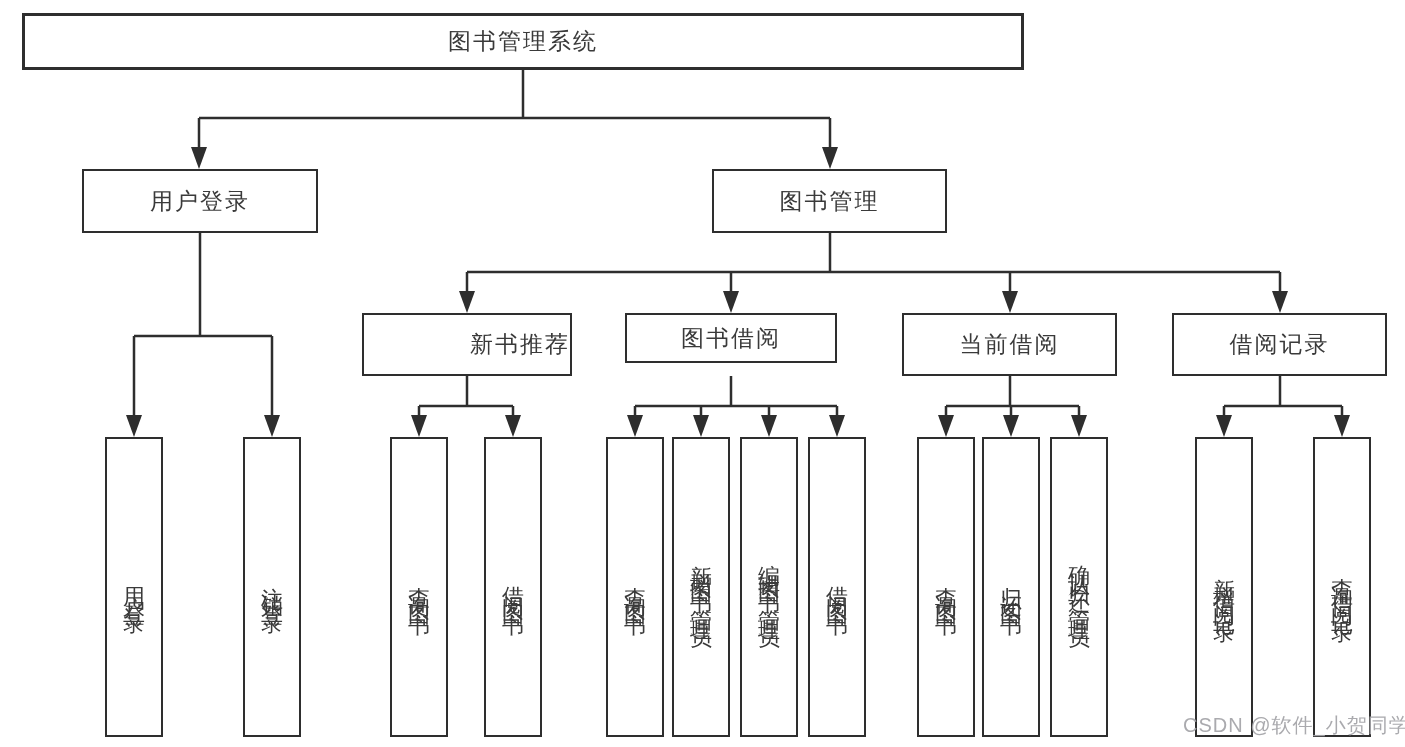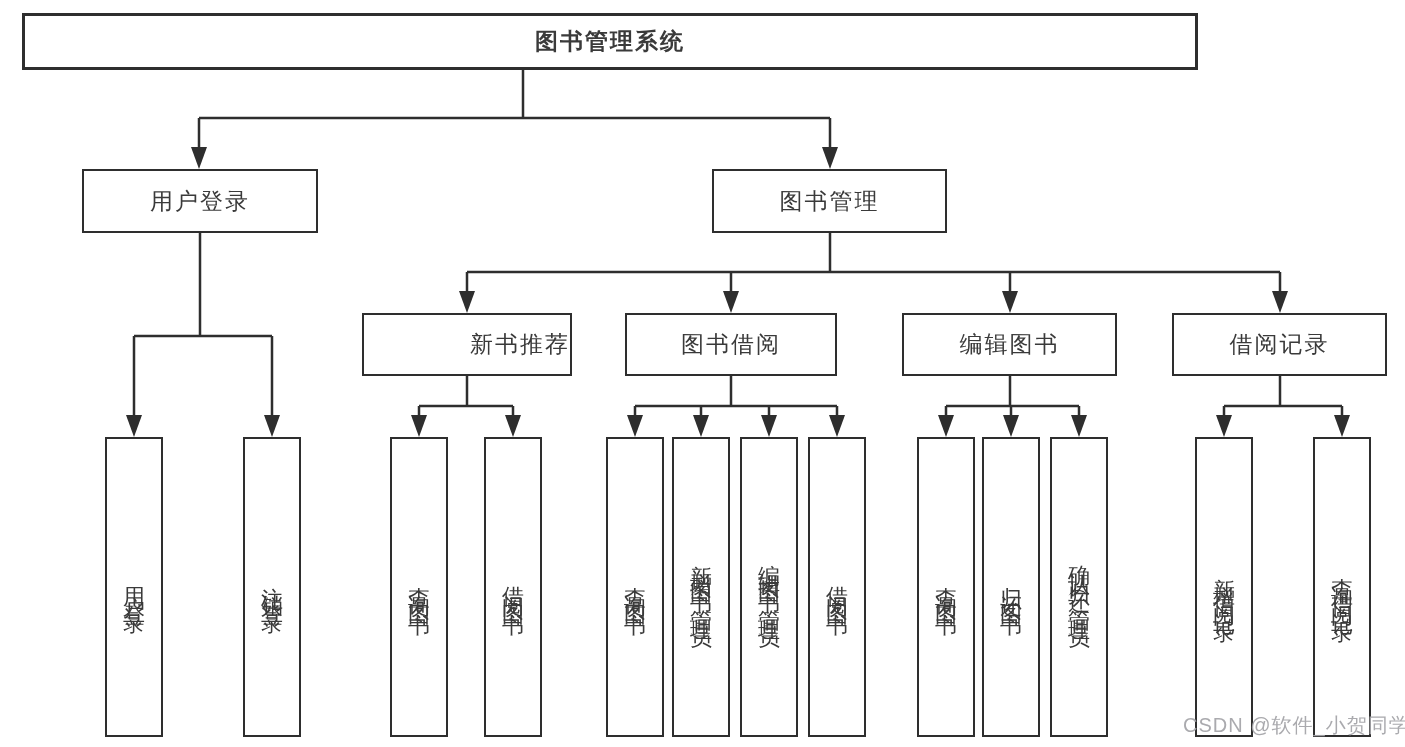--- a/index.html
+++ b/index.html
@@ -96,39 +96,39 @@
       <polygon points="761,415 777,415 769,437"></polygon>
       <polygon points="829,415 845,415 837,437"></polygon>
       <polygon points="938,415 954,415 946,437"></polygon>
       <polygon points="1003,415 1019,415 1011,437"></polygon>
       <polygon points="1071,415 1087,415 1079,437"></polygon>
       <polygon points="1216,415 1232,415 1224,437"></polygon>
       <polygon points="1334,415 1350,415 1342,437"></polygon>
     </g>
   </svg>
 
-  <div class="box root" style="left:22px; top:13px; width:1176px; height:57px;font-weight:bold;">
+  <div class="box root" style="left:22px; top:13px; width:1002px; height:57px;">
     <span class="hlabel">图书管理系统</span>
   </div>
 
   <div class="box" style="left:82px; top:169px; width:236px; height:64px;">
     <span class="hlabel">用户登录</span>
   </div>
   <div class="box" style="left:712px; top:169px; width:235px; height:64px;">
     <span class="hlabel">图书管理</span>
   </div>
 
   <div class="box" style="left:362px; top:313px; width:210px; height:63px;justify-content:flex-end;">
     <span class="hlabel">新书推荐</span>
   </div>
-  <div class="box" style="left:625px; top:313px; width:212px; height:63px;">
+  <div class="box" style="left:625px; top:313px; width:212px; height:50px;">
     <span class="hlabel">图书借阅</span>
   </div>
   <div class="box" style="left:902px; top:313px; width:215px; height:63px;">
-    <span class="hlabel">编辑图书</span>
+    <span class="hlabel">当前借阅</span>
   </div>
   <div class="box" style="left:1172px; top:313px; width:215px; height:63px;">
     <span class="hlabel">借阅记录</span>
   </div>
 
   <div class="box vbox" style="left:105px;">
     <span class="vlabel">用户登录</span>
   </div>
   <div class="box vbox" style="left:243px;">
     <span class="vlabel">注销登录</span>

